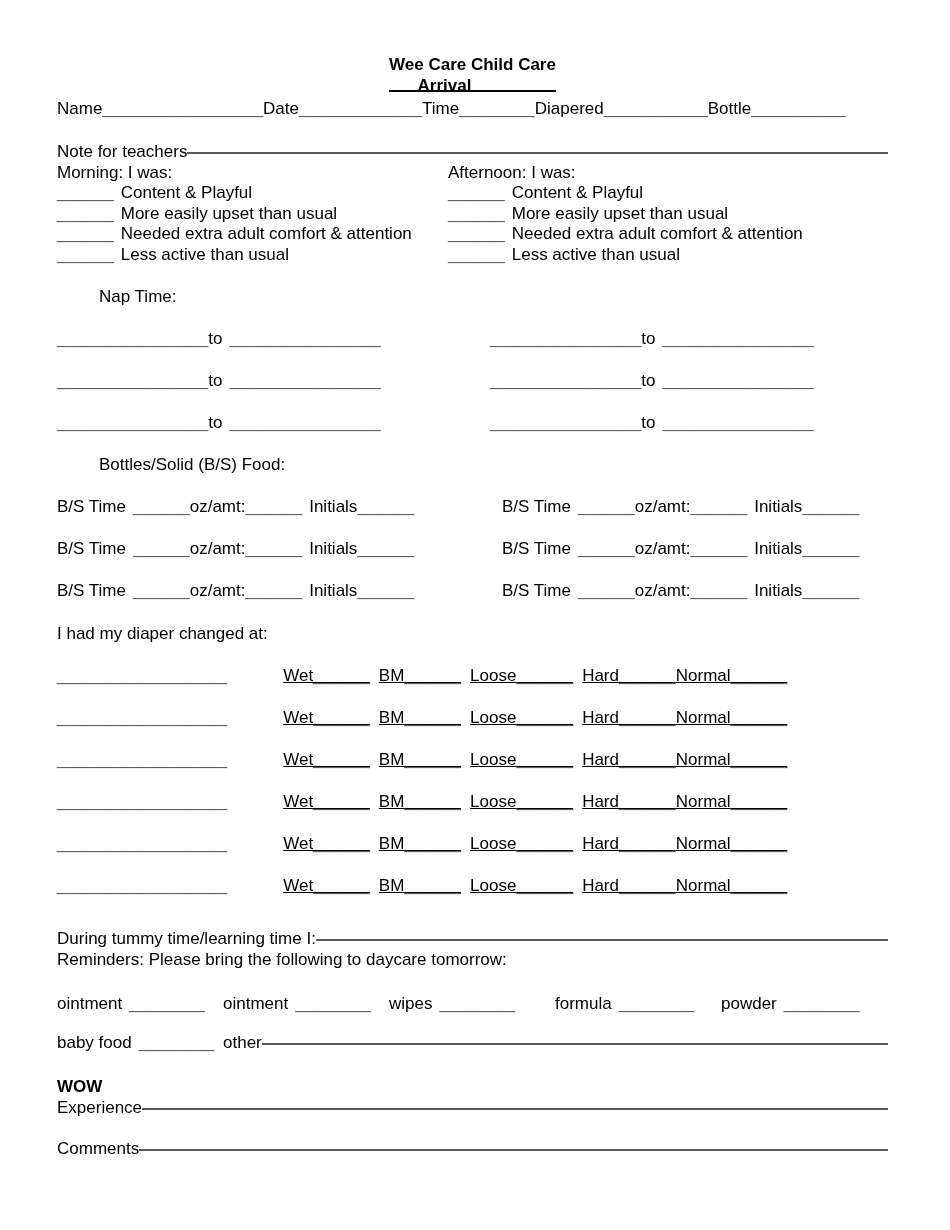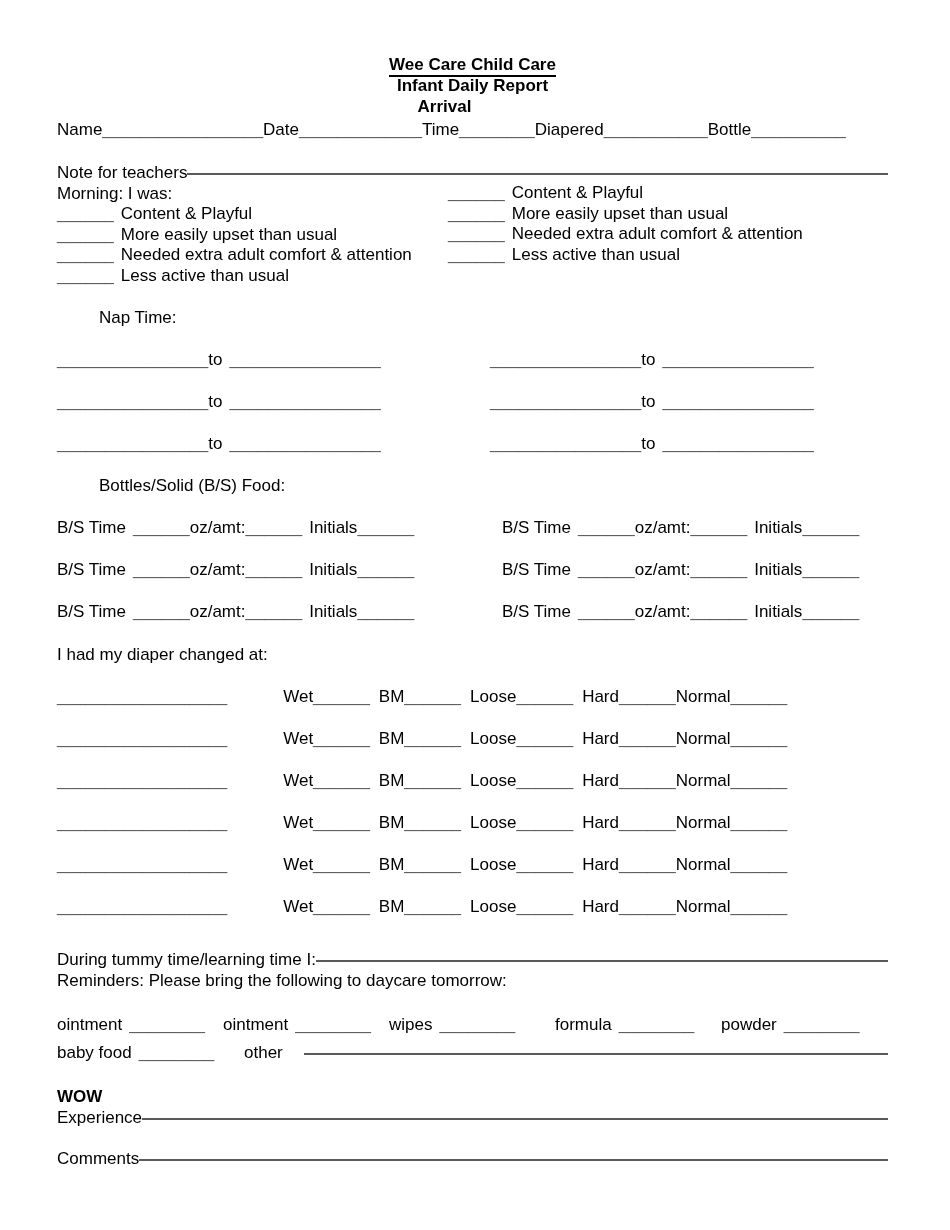--- a/index.html
+++ b/index.html
@@ -17,56 +17,55 @@
   }
   .b { font-weight:normal; }
   .blank { color:#575757; white-space:pre; }
   .row { display:flex; align-items:baseline; white-space:nowrap; }
   .fill { flex:1 1 auto; position:relative; min-width:20px; }
   .fill::after {
     content:""; position:absolute; left:0; right:0; bottom:3px;
     border-bottom:2px solid #5a5a5a;
   }
   .center { text-align:center; font-weight:bold; }
-  .title-text { border-bottom:2.5px solid #000; padding-bottom:1px; }
+  .title-text { border-bottom:2.5px solid #000; padding-bottom:16px; }
   .arrival { position:relative; left:-28px; }
   .name-row { margin-top:2px; }
   .note-row { margin-top:22px; }
   .mood-grid { display:grid; grid-template-columns:391px 1fr; }
   .check-item { display:flex; align-items:baseline; line-height:20.5px; }
   .check-item .opt { margin-left:7px; }
   .section-head { margin-top:21px;margin-left:42px; }
   .diaper-head { margin-top:22px; }
   .nap-grid { display:grid; grid-template-columns:433px 1fr; margin-top:21px; }
   .food-grid { display:grid; grid-template-columns:445px 1fr; margin-top:21px; }
   .cell { display:flex; align-items:baseline; white-space:nowrap; }
   .to-label { margin-right:7px; }
   .sp-l { margin-left:7px; }
   .diaper-row { display:flex; align-items:baseline; margin-top:21px; white-space:nowrap; }
   .diaper-opts { margin-left:56px; display:flex; align-items:baseline; }
-  .pair { display:flex; align-items:center; }
+  .pair { display:flex; align-items:center;text-decoration:underline; }
   .pair.gap { margin-left:9px; }
   .tummy-row { margin-top:32px; }
   .rem-head { }
   .rem-row1 { display:flex; align-items:baseline; margin-top:23px; white-space:nowrap; }
   .rem-item { width:166px; display:flex; align-items:baseline; }
   .rem-item:last-child { width:auto;align-items:center; }
-  .rem-row2 { display:flex; align-items:baseline; margin-top:7px; white-space:nowrap;gap:21px; }
+  .rem-row2 { display:flex; align-items:baseline; margin-top:18px; white-space:nowrap; }
   .babyfood-box { width:166px; display:flex; align-items:baseline; }
   .wow-line1 { margin-top:23px; font-weight:bold; }
   .comments-row { margin-top:20px; }
 </style>
 </head>
 <body>
 
 <div class="page">
 
   <div class="center">
     <div><span class="title-text">Wee Care Child Care</span></div>
-    <div>Infant Daily Report</div>
     <div class="arrival">Arrival</div>
   </div>
 
   <div class="row name-row">
     <span class="b">Name</span>
       <span class="blank">_________________</span>
       <span class="b">Date</span>
       <span class="blank">_____________</span>
       <span class="b">Time</span>
       <span class="blank">________</span>
@@ -95,20 +94,21 @@
       <div class="check-item">
           <span class="blank">______</span>
           <span class="opt">Needed extra adult comfort &amp; attention</span>
         </div>
       <div class="check-item">
           <span class="blank">______</span>
           <span class="opt">Less active than usual</span>
         </div>
     </div>
     <div>
+      <div><span class="b">Afternoon</span><span>: I was:</span></div>
       <div class="check-item">
           <span class="blank">______</span>
           <span class="opt">Content &amp; Playful</span>
         </div>
       <div class="check-item">
           <span class="blank">______</span>
           <span class="opt">More easily upset than usual</span>
         </div>
       <div class="check-item">
           <span class="blank">______</span>

